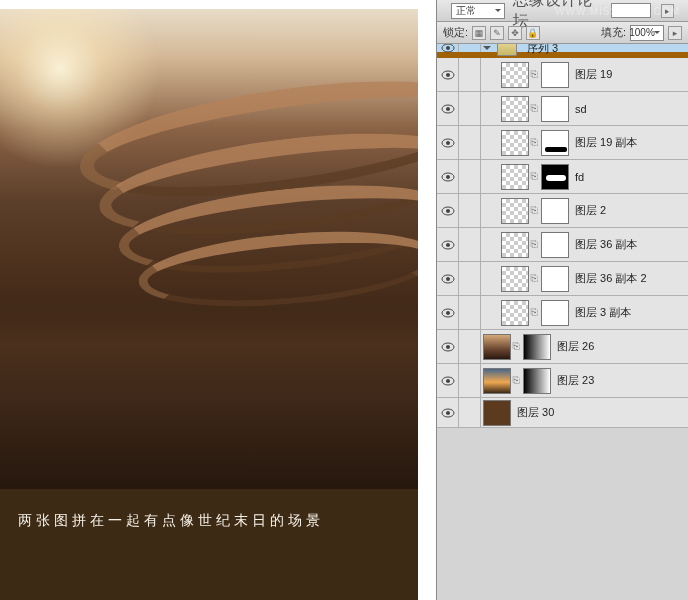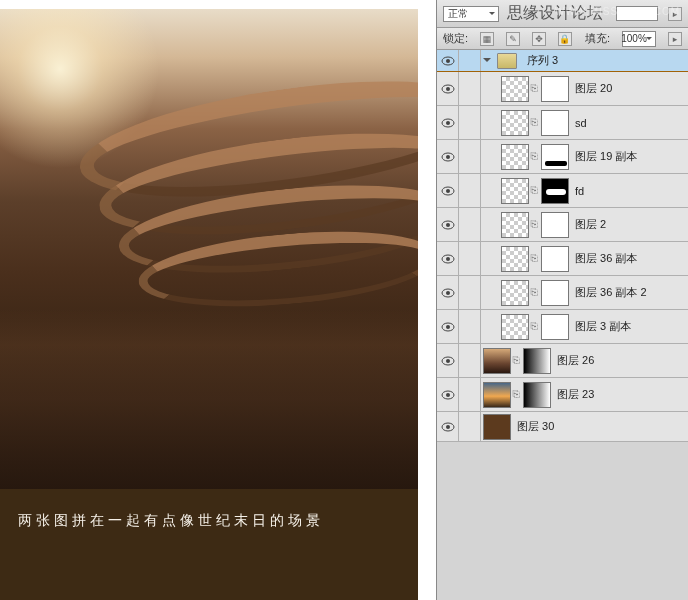--- a/index.html
+++ b/index.html
@@ -10,27 +10,27 @@
 .swirl{position:absolute;right:-80px;top:80px;width:420px;height:320px}
 .ring{position:absolute;border-radius:50%;border-style:solid;border-color:rgba(180,130,90,.8) rgba(120,80,50,.6) rgba(90,60,35,.7) rgba(150,105,70,.65)}
 .r1{width:420px;height:100px;top:0;left:0;border-width:18px 12px 10px 14px;transform:rotate(-8deg)}
 .r2{width:380px;height:90px;top:50px;left:20px;border-width:16px 10px 8px 12px;transform:rotate(-7deg)}
 .r3{width:340px;height:80px;top:100px;left:40px;border-width:14px 9px 7px 10px;transform:rotate(-6deg)}
 .r4{width:300px;height:70px;top:145px;left:60px;border-width:12px 8px 6px 9px;transform:rotate(-5deg)}
 .clouds{position:absolute;bottom:0;left:0;width:100%;height:180px;background:linear-gradient(180deg,transparent 0%,rgba(100,65,40,.4) 20%,rgba(70,45,28,.7) 50%,rgba(40,25,15,.9) 100%)}
 .caption{position:absolute;left:0;top:480px;width:418px;height:120px;background:#3d2a14;padding:20px 18px}
 .cap-line{color:#f5f0e8;font-size:14px;letter-spacing:4px;line-height:1.6;margin-bottom:12px;font-weight:500}
 .panel{position:absolute;left:436px;top:0;width:252px;height:600px;background:#d4d4d4;border-left:1px solid #888}
-.topbar{height:28px;background:linear-gradient(#e8e8e8,#d0d0d0);border-bottom:1px solid #999;display:flex;align-items:center;padding:0 6px;gap:8px}
+.topbar{height:22px;background:linear-gradient(#e8e8e8,#d0d0d0);border-bottom:1px solid #999;display:flex;align-items:center;padding:0 14px;gap:8px}
 .dd{height:16px;background:#fff;border:1px solid #888;font-size:10px;padding:0 14px 0 4px;display:flex;align-items:center;position:relative;color:#333}
 .dd::after{content:"";position:absolute;right:3px;top:5px;border:3px solid transparent;border-top-color:#555}
-.lockbar{height:22px;background:linear-gradient(#e8e8e8,#d0d0d0);border-bottom:1px solid #999;display:flex;align-items:center;padding:0 6px;gap:12px;font-size:10px;color:#333}
+.lockbar{height:22px;background:linear-gradient(#e8e8e8,#d0d0d0);border-bottom:1px solid #999;display:flex;align-items:center;padding:0 6px;gap:4px;font-size:10px;color:#333}
 .ib{width:14px;height:14px;background:#e4e4e4;border:1px solid #999;display:inline-flex;align-items:center;justify-content:center;font-size:9px;color:#666}
 .layers{overflow-y:auto;height:556px;background:#d4d4d4}
-.grp{height:22px;background:#b8d8f0;border-bottom:1px solid #a16207;display:flex;align-items:center}
+.grp{height:14px;background:#b8d8f0;border-bottom:6px solid #a16207;display:flex;align-items:center}
 .row{height:34px;background:#e4e4e4;border-bottom:1px solid #b0b0b0;display:flex;align-items:center}
 .row.solid{height:30px}
 .eye{width:22px;height:100%;border-right:1px solid #b0b0b0;display:flex;align-items:center;justify-content:center}
 .eye svg{width:14px;height:10px}
 .sp{width:22px;height:100%;border-right:1px solid #b0b0b0}
 .indent{width:18px}
 .tw{width:12px;display:flex;align-items:center;justify-content:center}
 .tw::before{content:"";border:4px solid transparent;border-top-color:#555;margin-top:3px}
 .fold{width:20px;height:16px;background:linear-gradient(#e8d898,#c8b868);border:1px solid #888;border-radius:1px;margin:0 4px}
 .th{width:28px;height:26px;border:1px solid #777;margin-left:2px;background:#fff;position:relative;flex-shrink:0}
@@ -107,21 +107,21 @@
             <svg viewBox="0 0 14 10">
               <ellipse cx="7" cy="5" rx="6" ry="4" fill="none" stroke="#444" stroke-width="1"></ellipse>
               <circle cx="7" cy="5" r="2" fill="#444"></circle>
             </svg>
           </div>
           <div class="sp"></div>
           <div class="indent"></div>
           <div class="th chk"></div>
           <div class="link">⎘</div>
           <div class="th mask"></div>
-          <span class="lname">图层 20</span>
+          <span class="lname">图层 19</span>
         </div>
         <div class="row">
           <div class="eye">
             <svg viewBox="0 0 14 10">
               <ellipse cx="7" cy="5" rx="6" ry="4" fill="none" stroke="#444" stroke-width="1"></ellipse>
               <circle cx="7" cy="5" r="2" fill="#444"></circle>
             </svg>
           </div>
           <div class="sp"></div>
           <div class="indent"></div>

